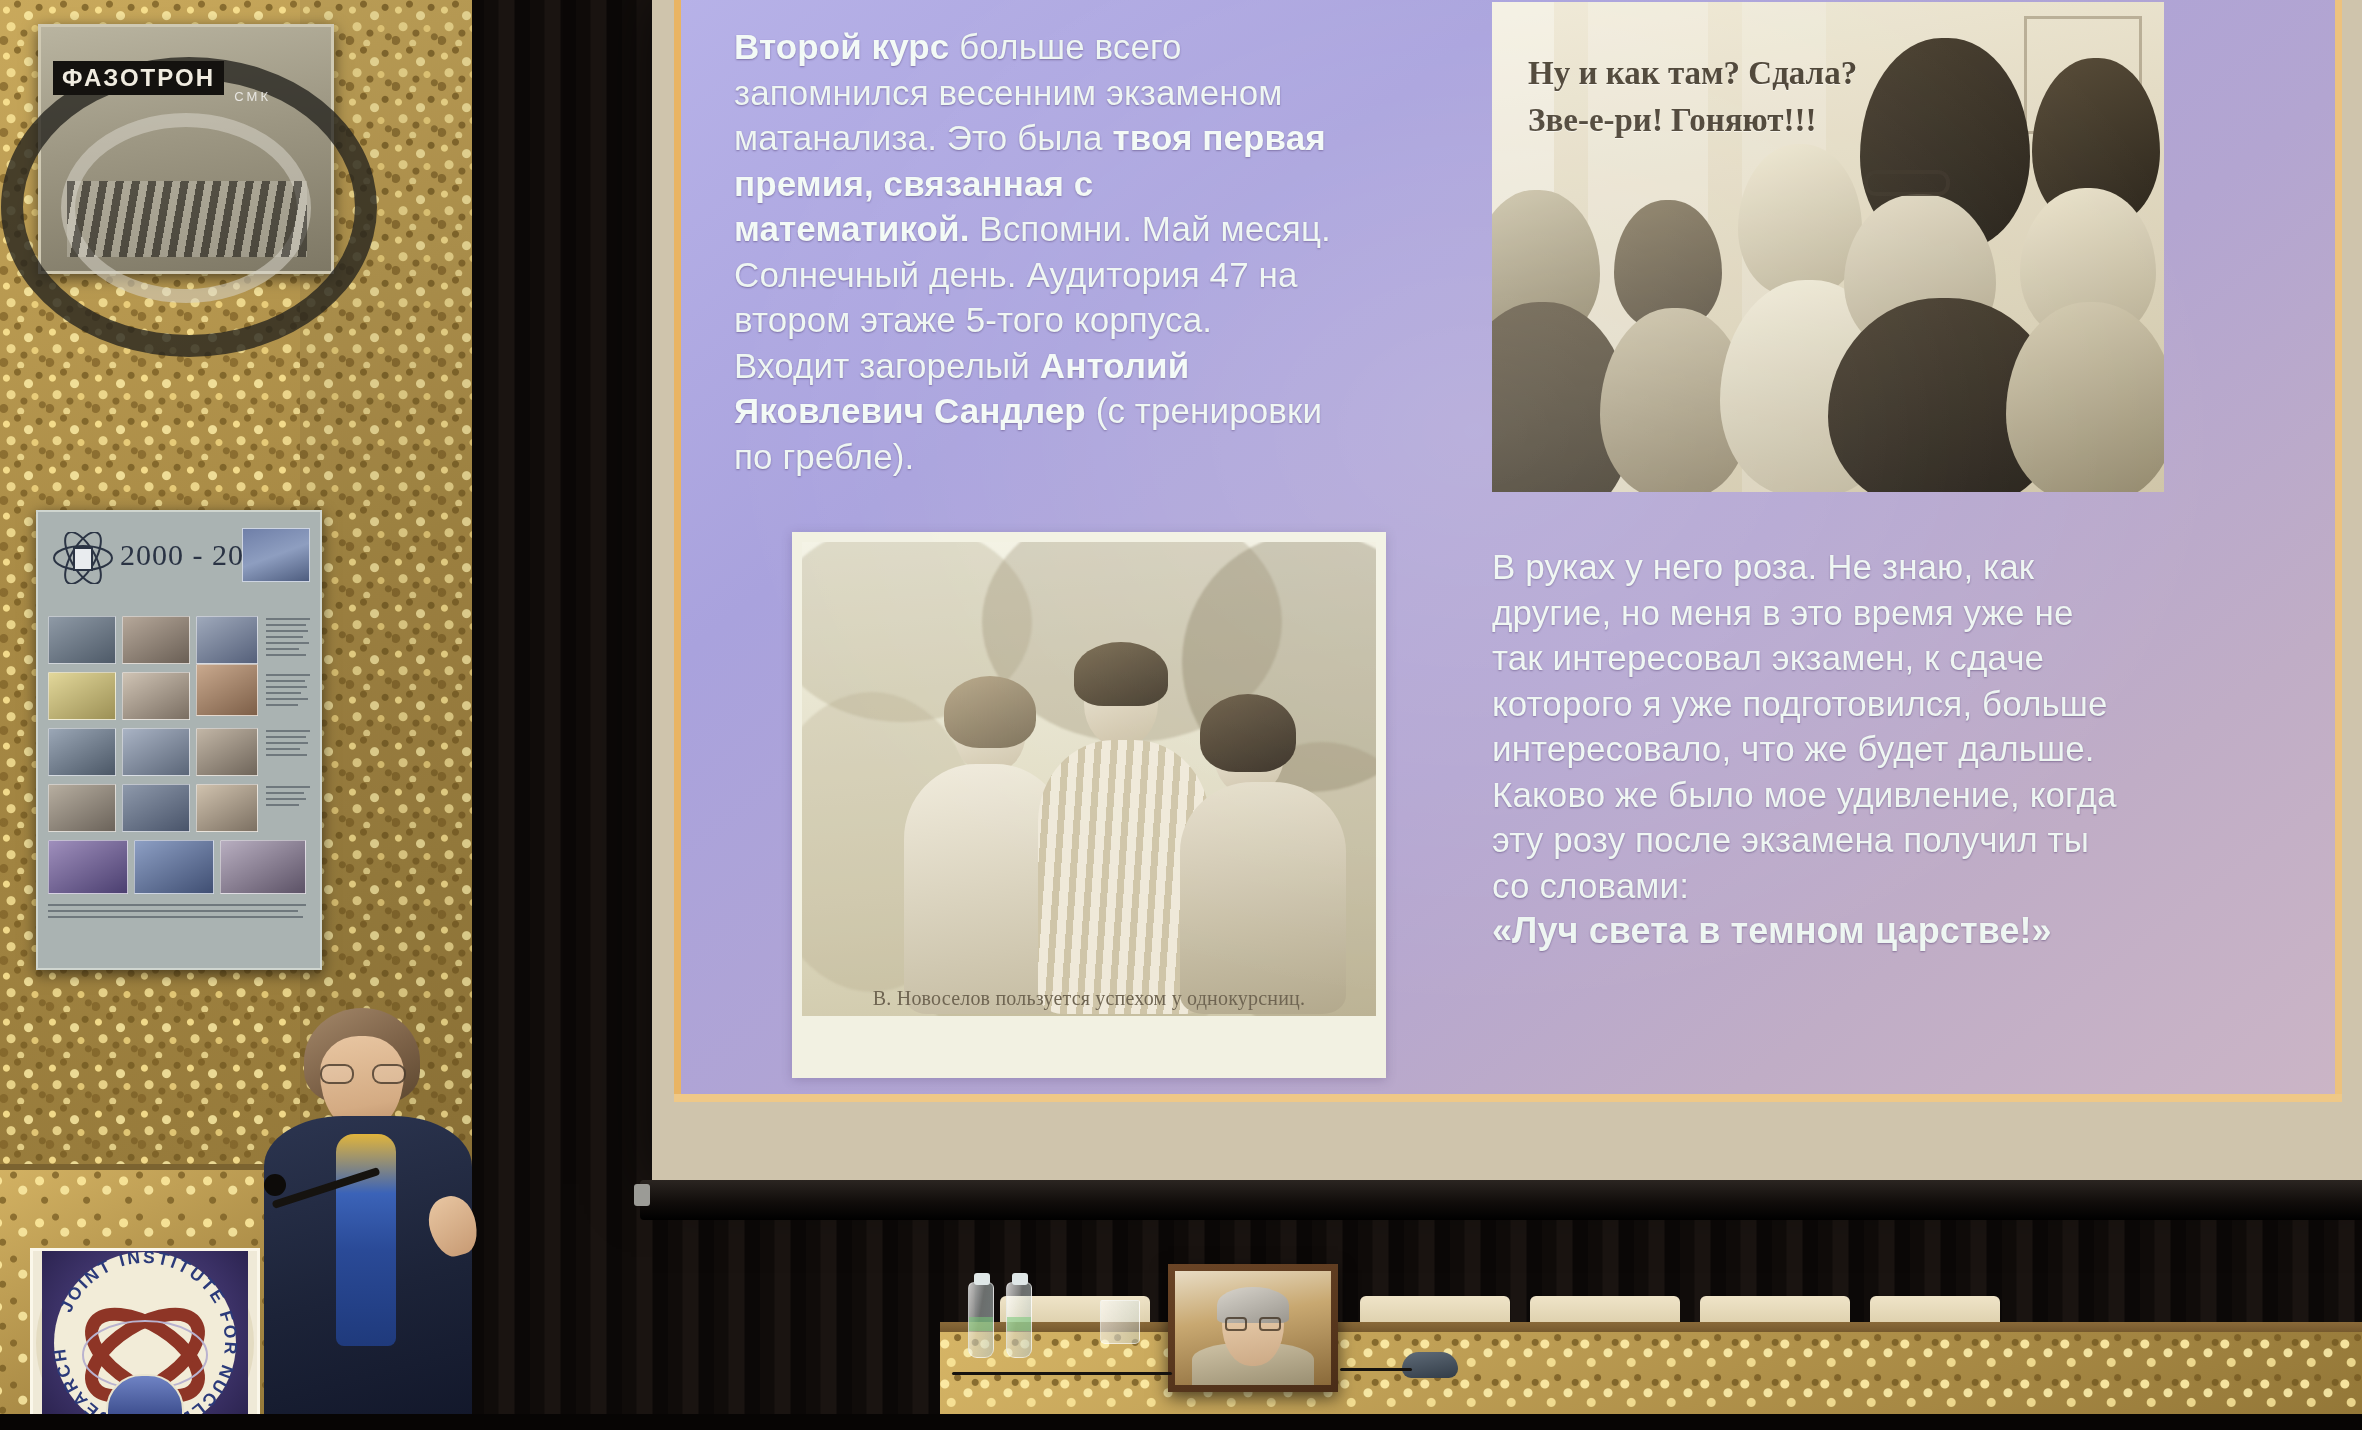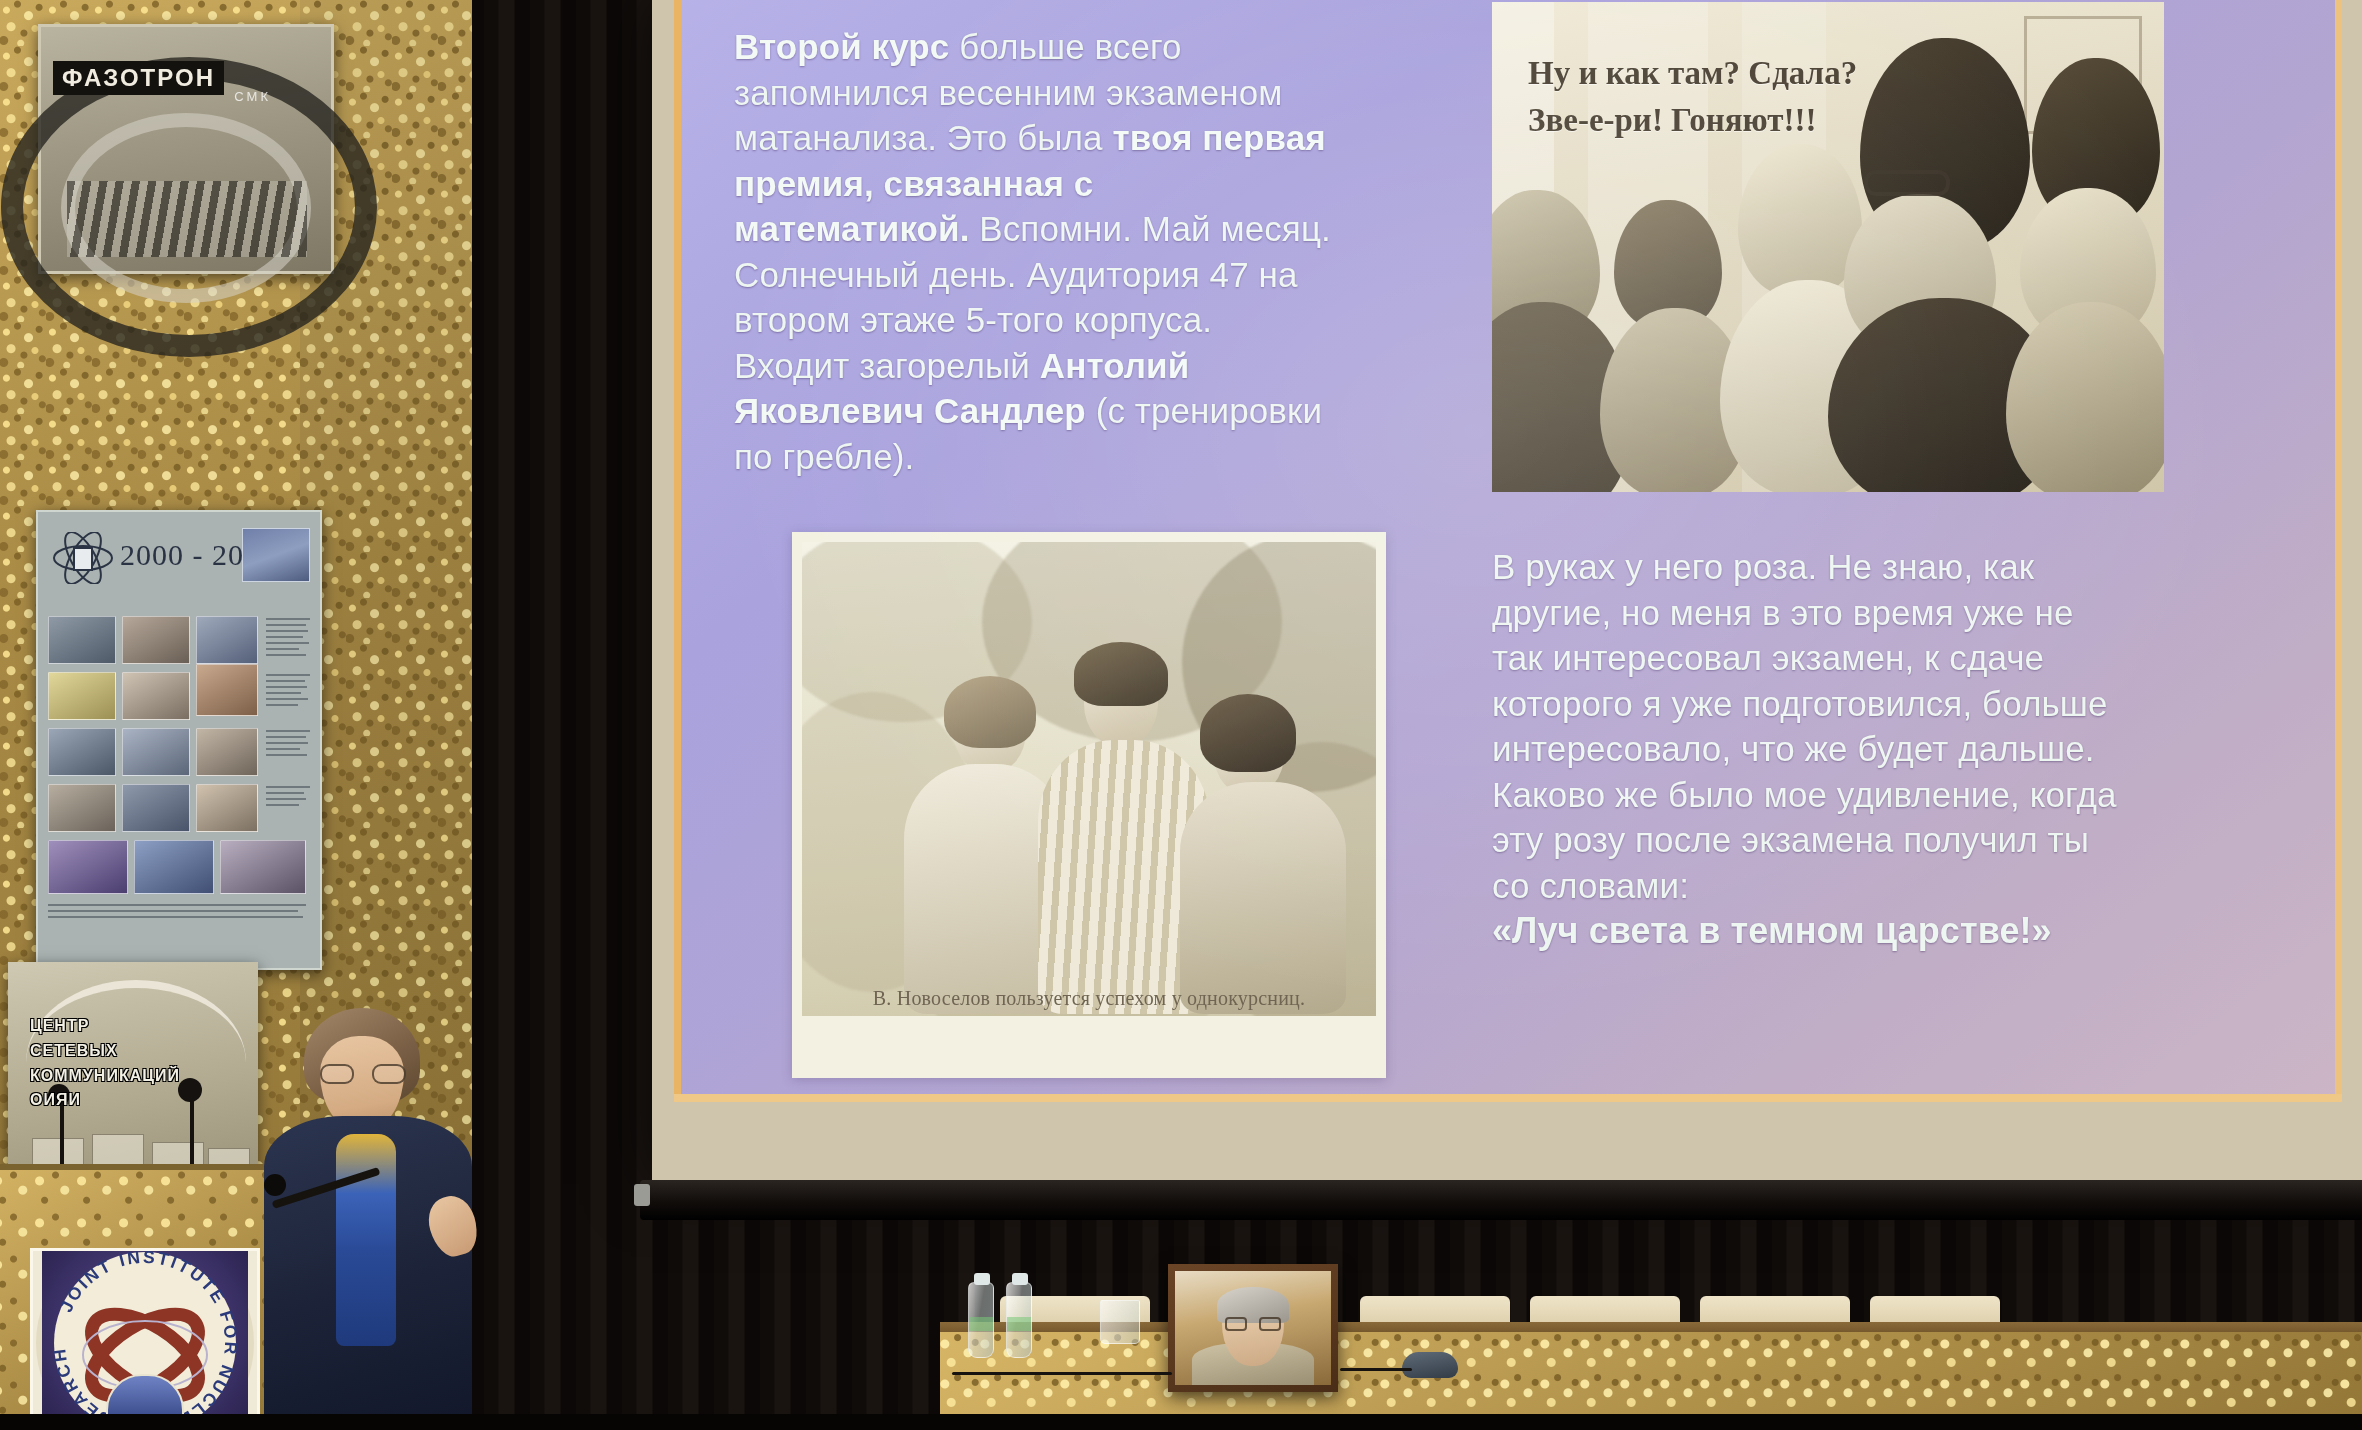--- a/index.html
+++ b/index.html
@@ -476,35 +476,20 @@
       <div class="tl-thumb" style="left:88px; top:232px; width:80px; height:54px; background:linear-gradient(150deg,#8d9fc4,#404f73);"></div>
       <div class="tl-thumb" style="left:174px;top:232px; width:86px; height:54px; background:linear-gradient(150deg,#b8aec0,#5c5266);"></div>
       <div class="tl-lines" style="left:2px; top:296px; width:258px;">
         <i style="width:100%"></i>
           <i style="width:97%"></i>
           <i style="width:99%"></i>
       </div>
     </div>
   </div>
 
-  <div class="poster" id="poster-network">
-    <div class="nw-truss"></div>
-    <div class="nw-rack" style="left:24px;  top:176px; width:52px; height:78px;"></div>
-    <div class="nw-rack" style="left:84px;  top:172px; width:52px; height:82px;"></div>
-    <div class="nw-rack" style="left:144px; top:180px; width:52px; height:74px;"></div>
-    <div class="nw-rack" style="left:200px; top:186px; width:42px; height:68px;"></div>
-    <div class="nw-mic" style="left:52px;  top:130px; width:4px;  height:96px;"></div>
-    <div class="nw-mic" style="left:40px;  top:122px; width:22px; height:22px; border-radius:50%;"></div>
-    <div class="nw-mic" style="left:182px; top:126px; width:4px;  height:100px;"></div>
-    <div class="nw-mic" style="left:170px; top:116px; width:24px; height:24px; border-radius:50%;"></div>
-    <div class="nw-title">ЦЕНТР
-СЕТЕВЫХ
-КОММУНИКАЦИЙ
-ОИЯИ</div>
-  </div>
 
   <div id="screen-assembly">
     <div id="screen-white"></div>
 
     <div id="slide">
 
       <div class="slide-border-gold" id="slide-left-bar"></div>
       <div class="slide-border-gold" id="slide-right-bar"></div>
       <div class="slide-border-gold" id="slide-bottom-bar"></div>
 

